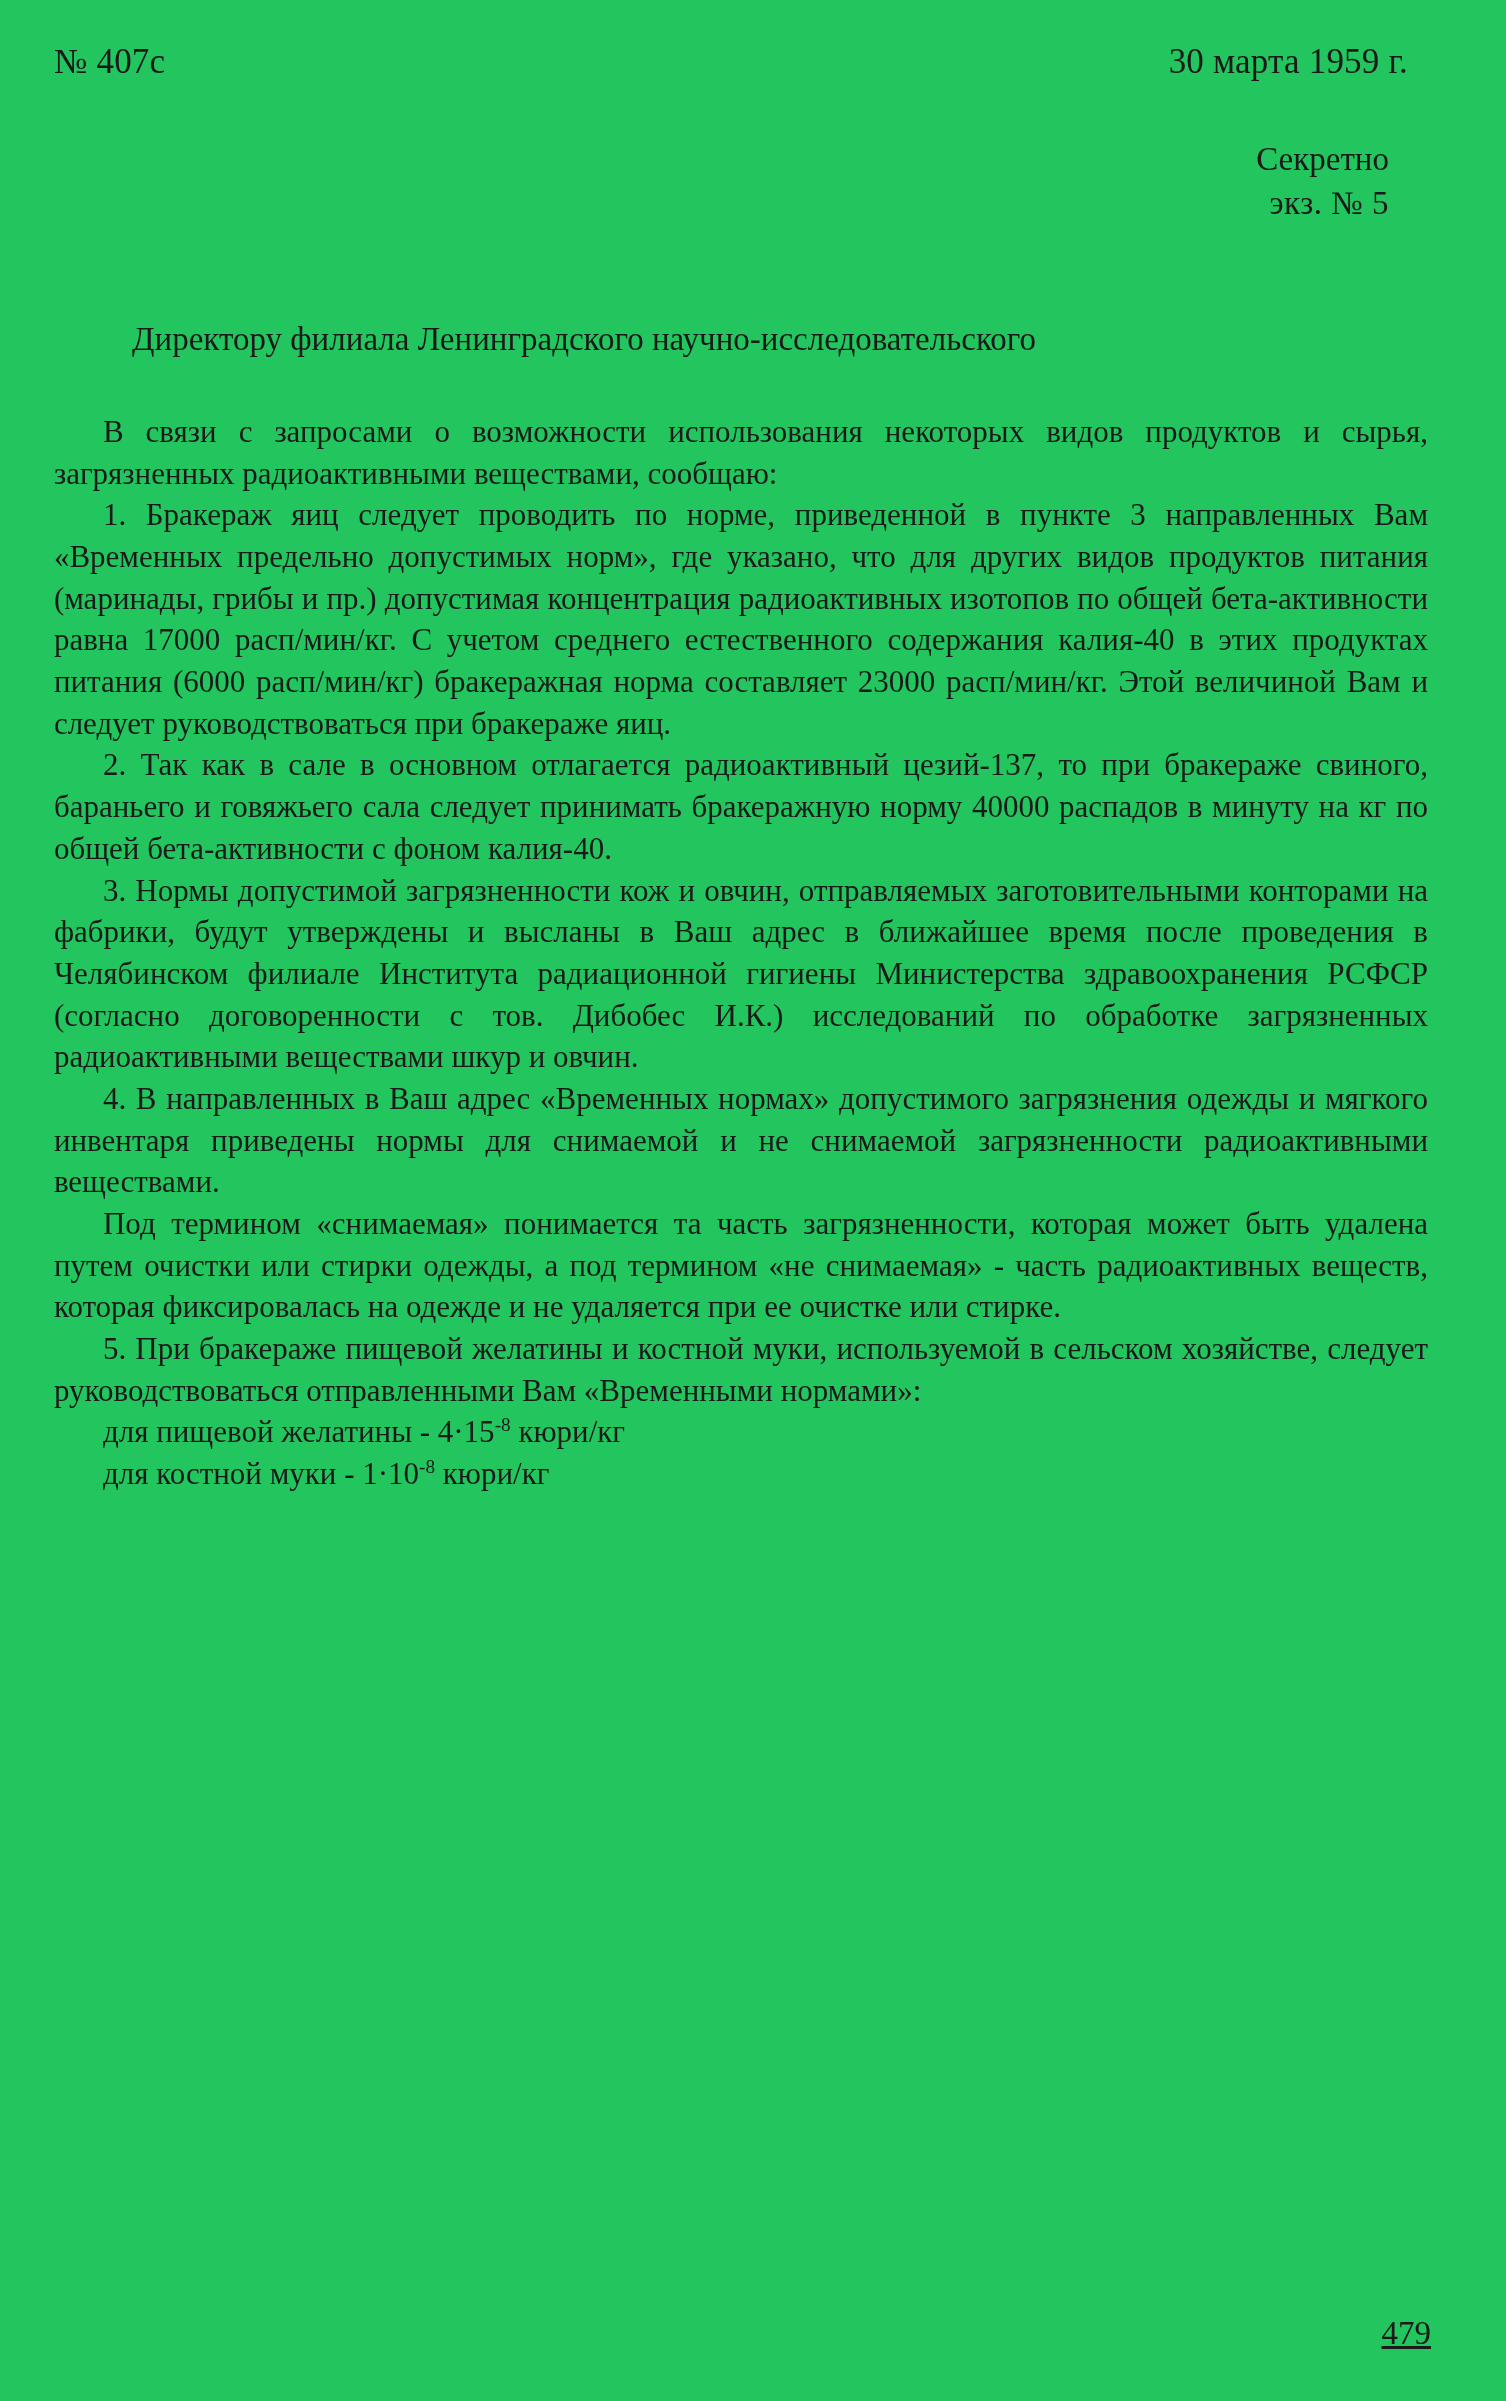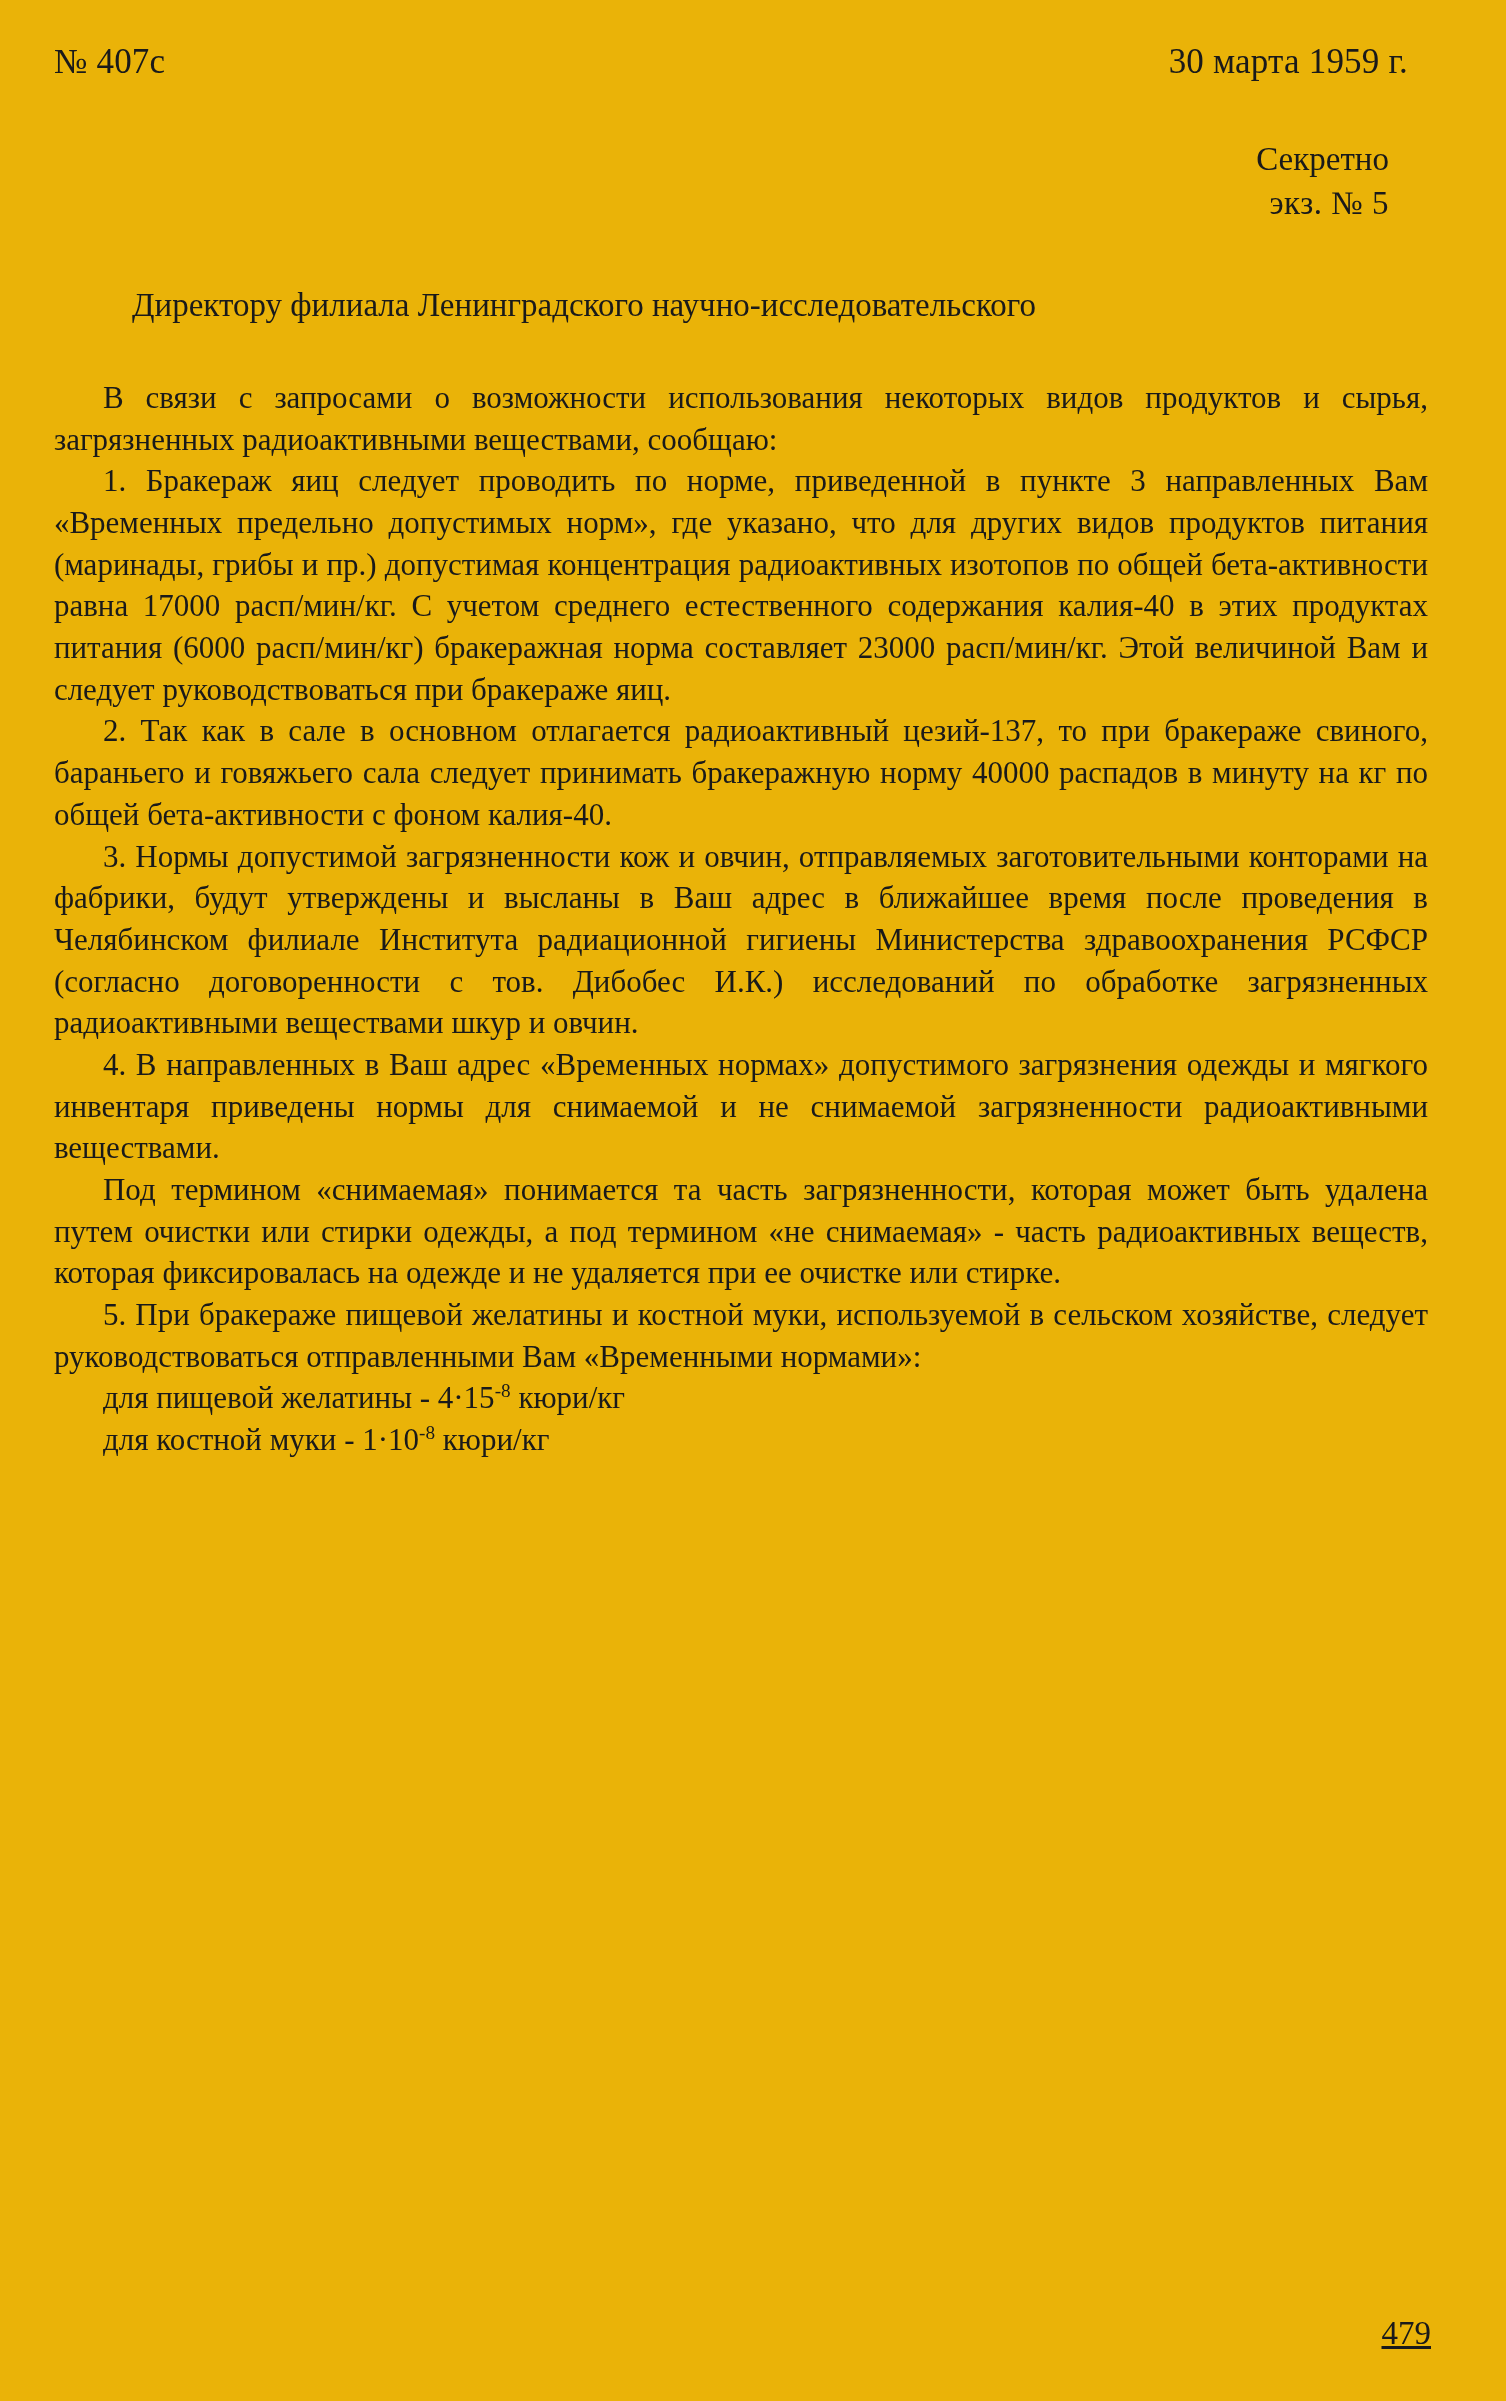--- a/index.html
+++ b/index.html
@@ -14,21 +14,21 @@
     color: #1a1a1a;
     position: relative;
     overflow: hidden;
   }
   .page {
     position: absolute;
     left: 0;
     top: 0;
     width: 1507px;
     height: 2401px;
-    background: #eab308;
+    background: #22c55e;
   }
   .content {
     position: absolute;
     left: 52px;
     top: 42px;
     width: 1412px;
   }
   .header-row {
     display: flex;
     justify-content: space-between;
@@ -46,21 +46,21 @@
     margin-top: 56px;
     text-align: right;
     padding-right: 75px;
     font-size: 33px;
     line-height: 1.32;
   }
   .secret-block .line2 {
     letter-spacing: 0.5px;
   }
   .addressee {
-    margin-top: 58px;
+    margin-top: 92px;
     padding-left: 80px;
     padding-right: 66px;
     font-size: 33px;
     line-height: 1.36;
   }
   .addressee .l2 {
     padding-left: 33px;
   }
   .body-text {
     margin-top: 49px;

